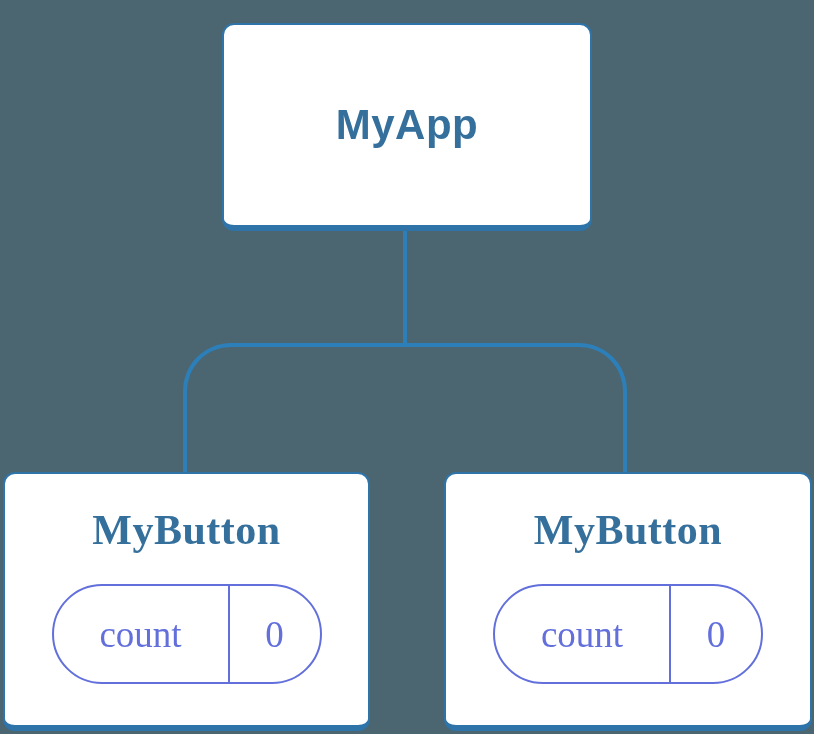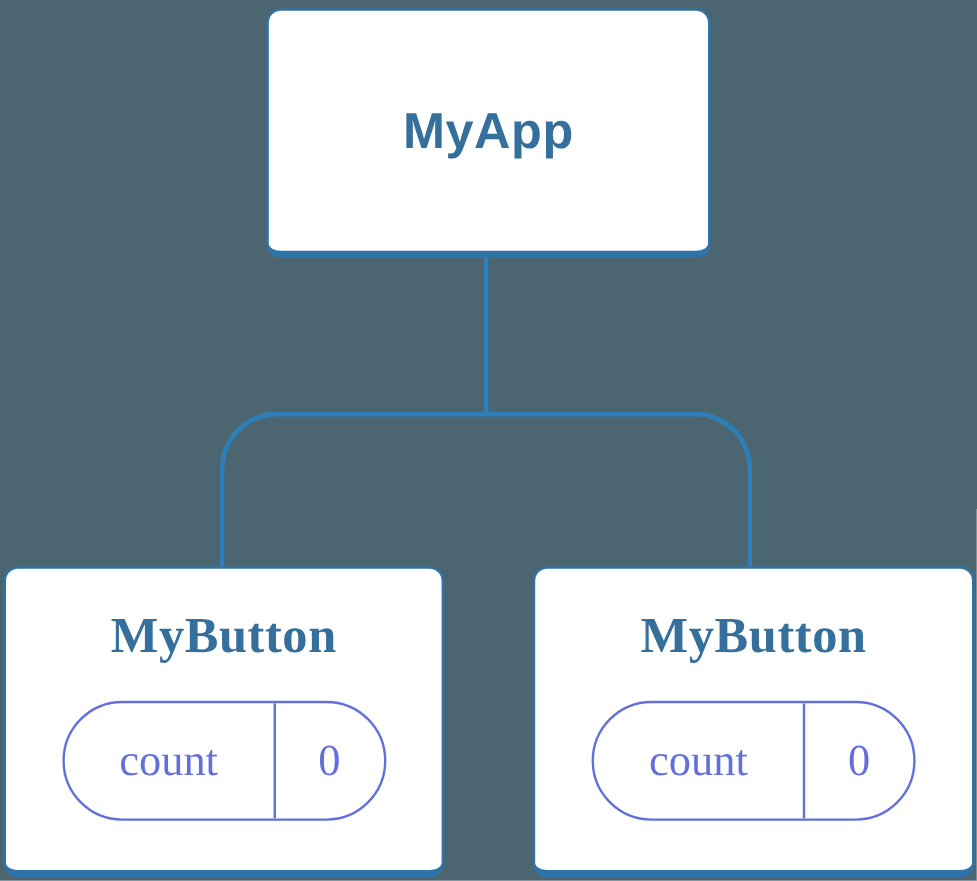--- a/index.html
+++ b/index.html
@@ -15,21 +15,21 @@
   }
   .node {
     position: absolute;
     box-sizing: border-box;
     background: var(--node_fill, #fff);
     border: 2.5px solid var(--node_border, #2F74A8);
     border-bottom-width: 6px;
     border-radius: 12px;
   }
   .node.root {
-    left: 222px; top: 7px;
+    left: 222px; top: 23px;
     width: 370px; height: 208px;
     display: flex; align-items: center; justify-content: center;
   }
   .node.child {
     top: 472px;
     width: 367px; height: 259px;
     display: flex; flex-direction: column; align-items: center; font-family: Liberation Serif, serif;
   }
   .node.child.left  { left: 3px; }
   .node.child.right { left: 444px; width: 368px; }

